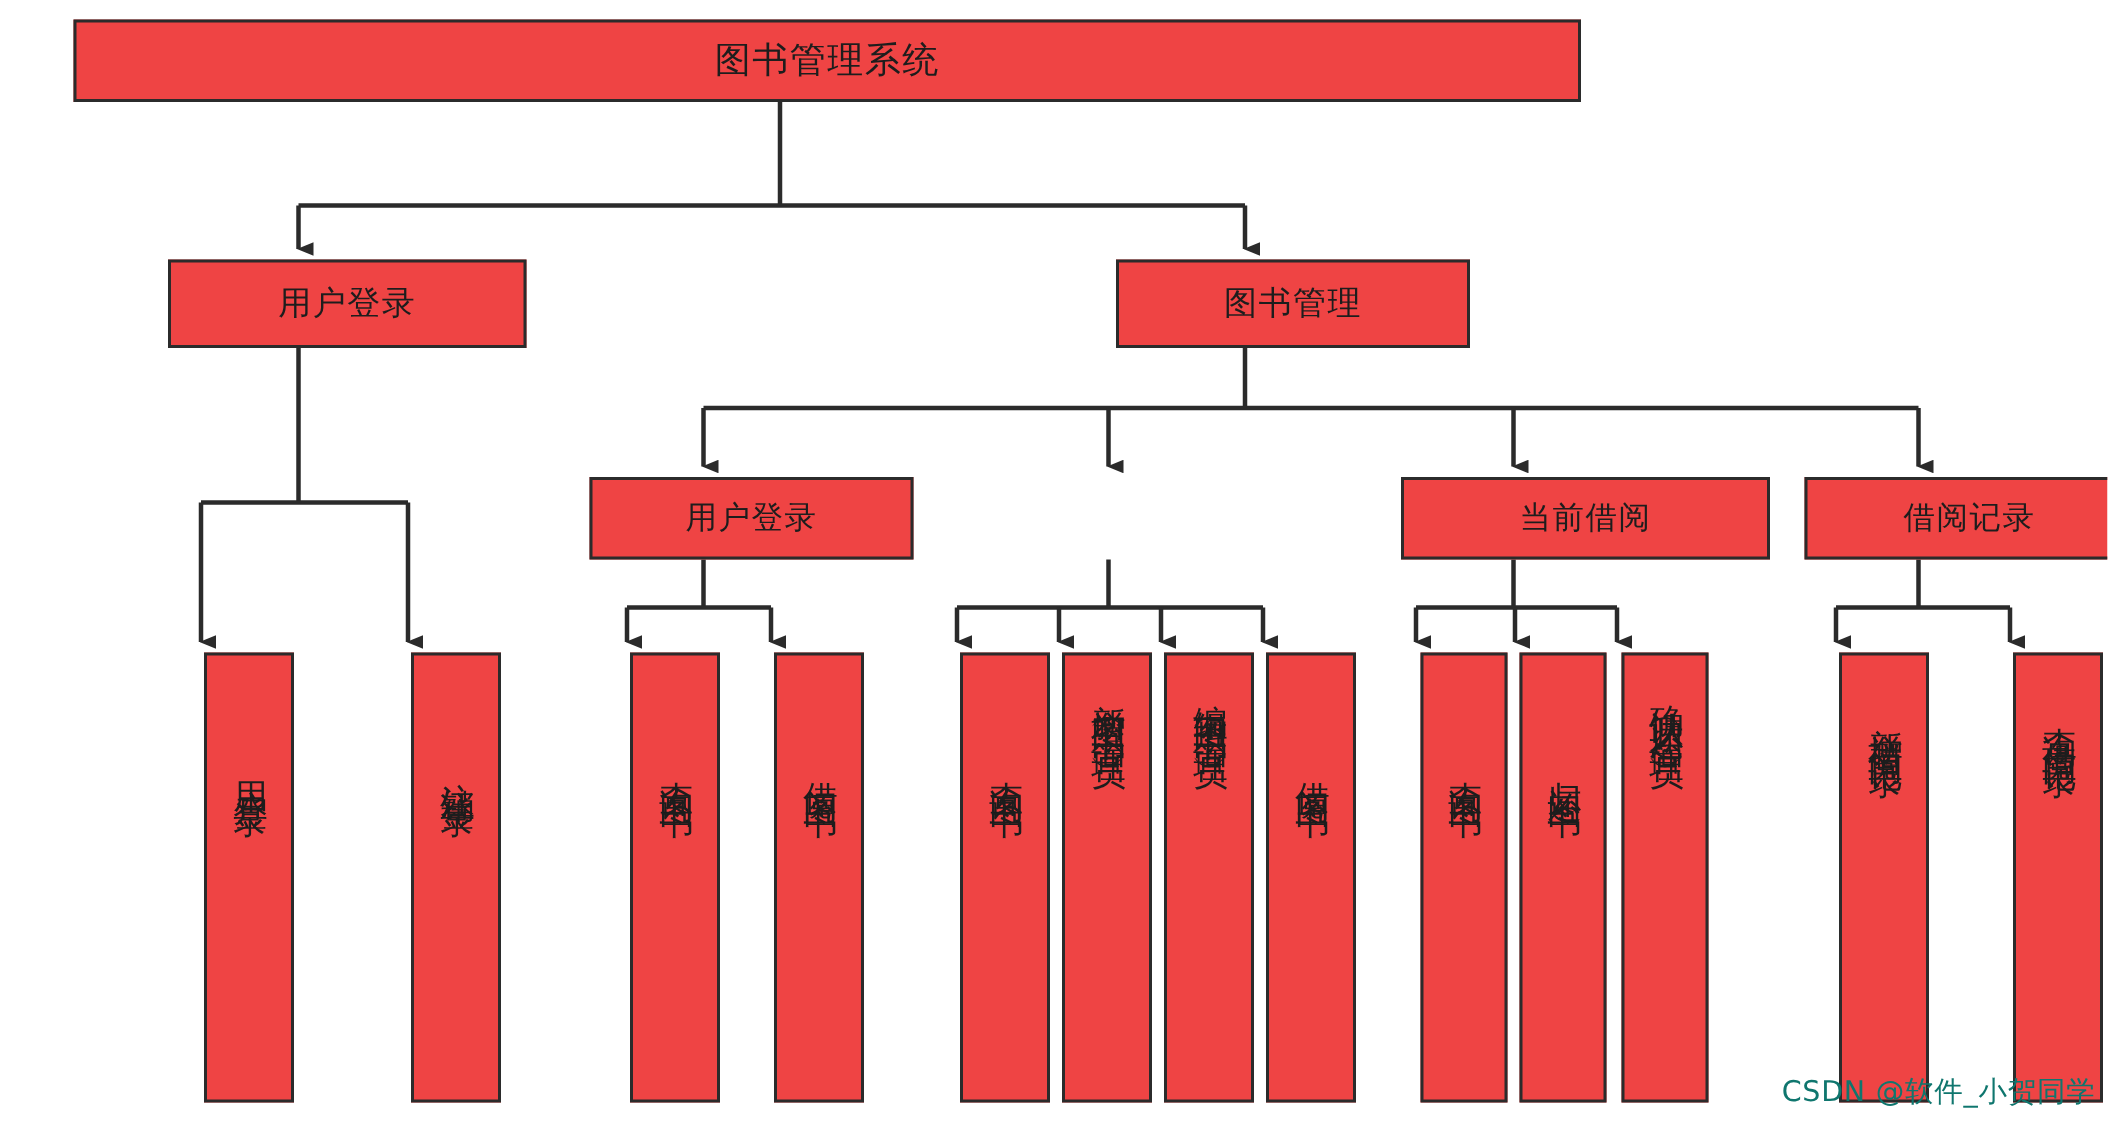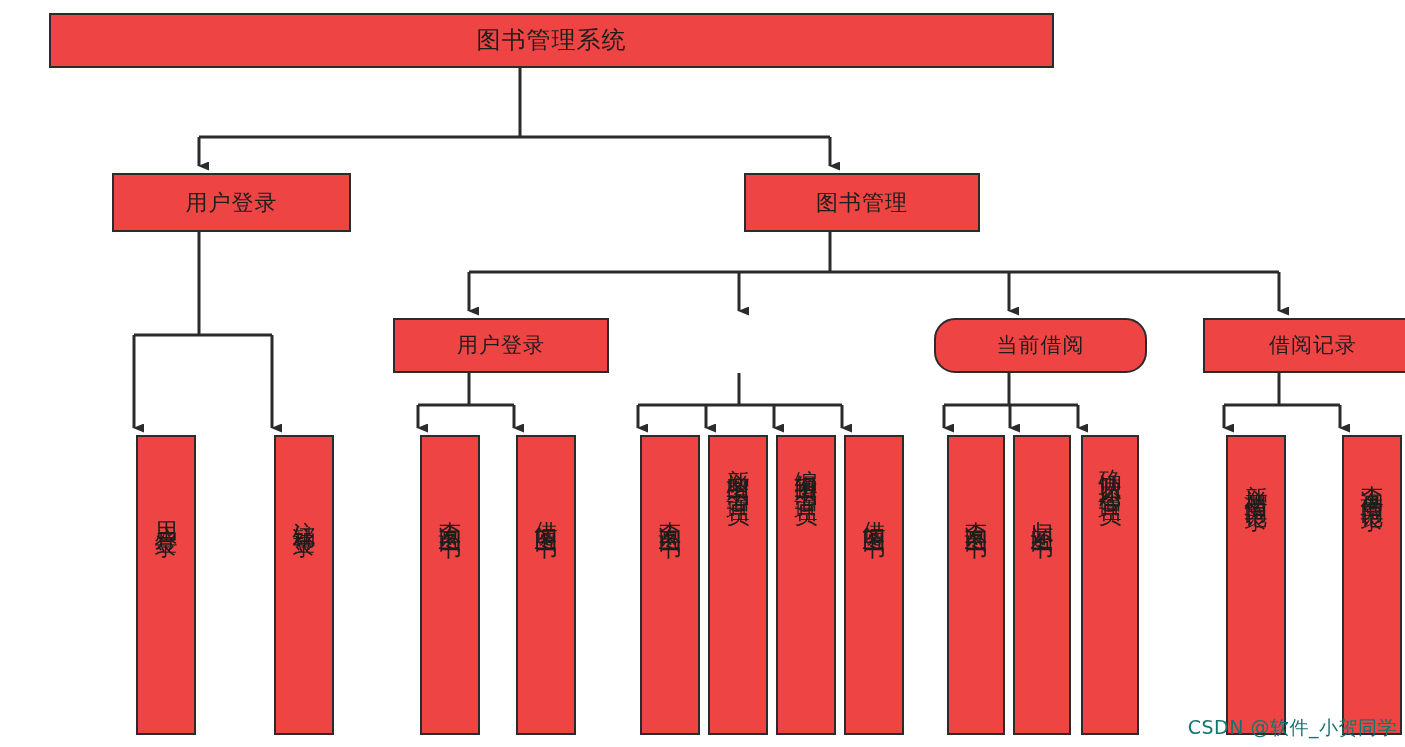--- a/index.html
+++ b/index.html
@@ -159,21 +159,21 @@
 
   <div class="node level2" style="left:712px; top:173px; width:236px; height:59px;">
     <span class="node-label">图书管理</span>
   </div>
 
   <div class="node level3" style="left:361px; top:318px; width:216px; height:55px;">
     <span class="node-label">用户登录</span>
   </div>
 
 
-  <div class="node level3" style="left:902px; top:318px; width:213px; height:55px;border-radius:21px;">
+  <div class="node level3" style="left:902px; top:318px; width:246px; height:55px;">
     <span class="node-label">当前借阅</span>
   </div>
 
   <div class="node level3" style="left:1171px; top:318px; width:220px; height:55px;">
     <span class="node-label">借阅记录</span>
   </div>
 
   <div class="node leaf short" style="left:104px; top:435px; width:60px; height:300px;">
     <span class="node-label">用户登录</span>
   </div>

